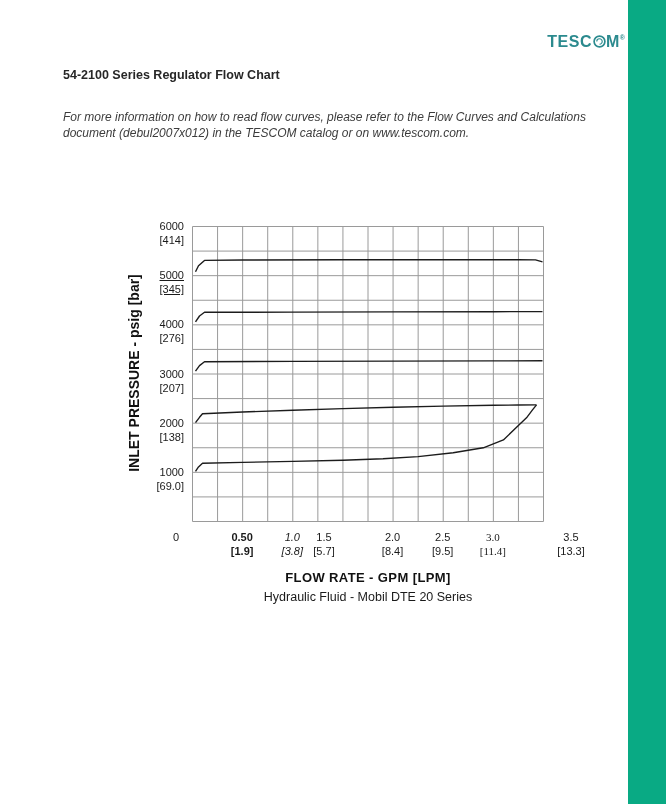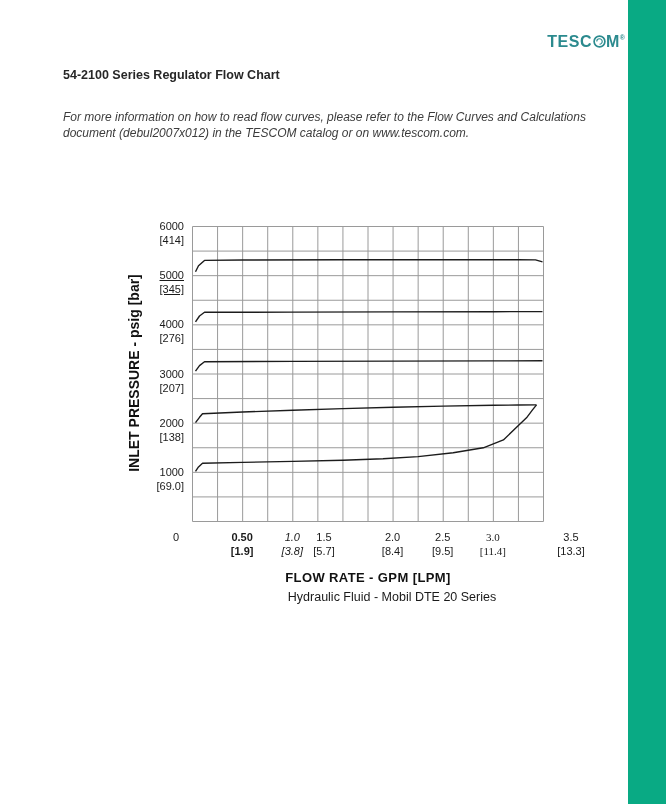--- a/index.html
+++ b/index.html
@@ -57,21 +57,21 @@
   }
   .x-axis-title{
     position:absolute;left:368px;top:570px;
     transform:translateX(-50%);
     font-size:13px;font-weight:bold;color:#111;
     letter-spacing:0.4px;white-space:nowrap;
   }
   .x-axis-subtitle{
     position:absolute;left:368px;top:590px;
     transform:translateX(-50%);
-    font-size:12.5px;color:#1a1a1a;white-space:nowrap;margin-left:24px;
+    font-size:12.5px;color:#1a1a1a;white-space:nowrap;
   }
 </style>
 </head>
 <body>
 
 <div class="page">
 
   <div class="accent-bar"></div>
 
   <div class="logo">

